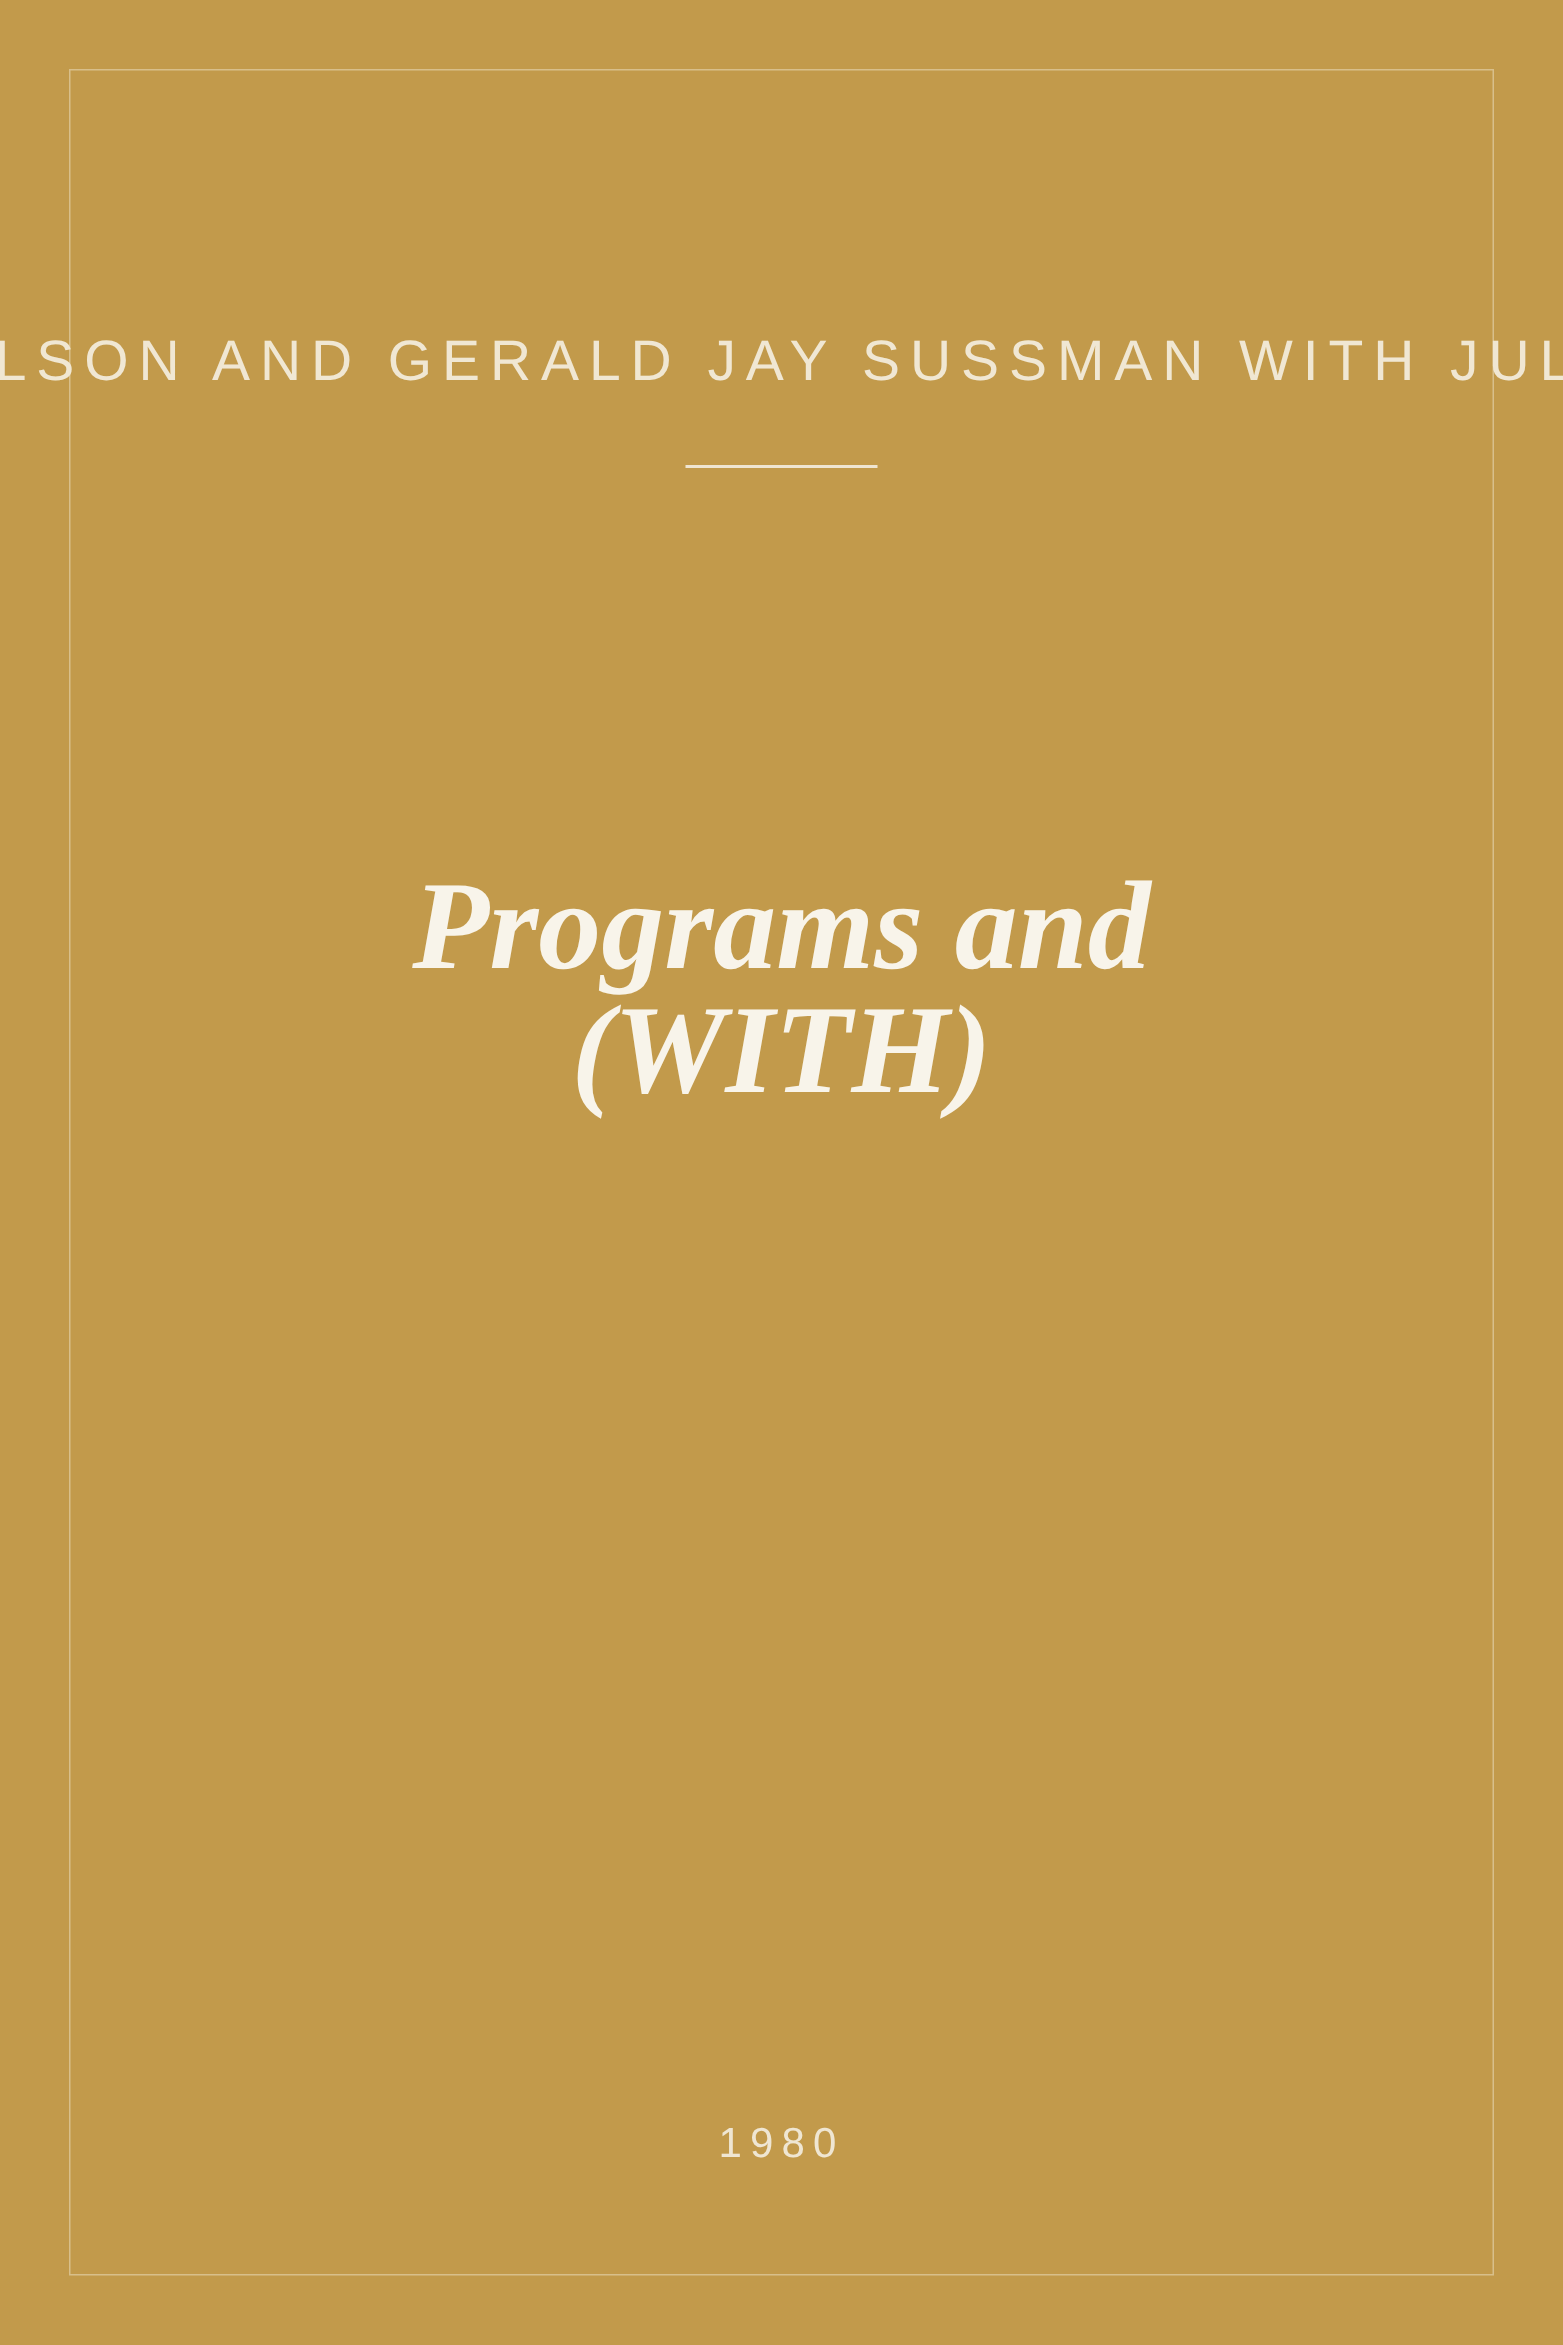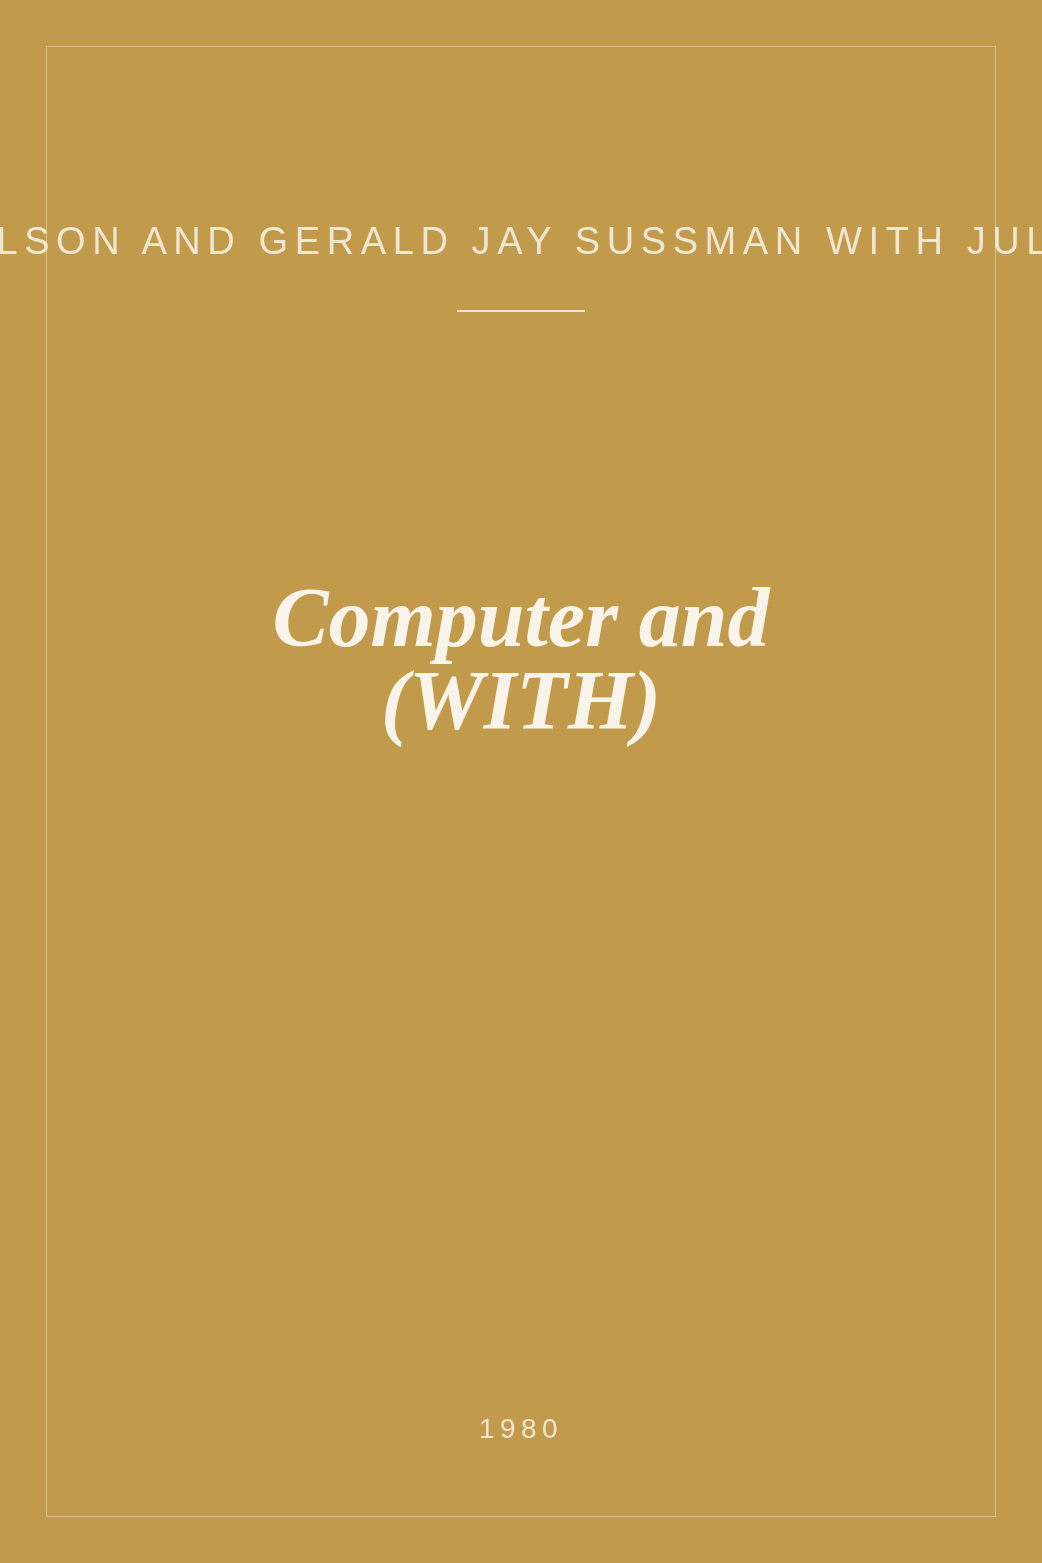--- a/index.html
+++ b/index.html
@@ -129,21 +129,21 @@
 
   <div class="author-band">
     <div class="author-line">HAROLD ABELSON AND GERALD JAY SUSSMAN WITH JULIE SUSSMAN</div>
   </div>
 
   <div class="divider-wrap">
     <div class="divider-rule"></div>
   </div>
 
   <div class="title-block">
-    <div class="title-text">Computer and</div>
+    <div class="title-text">Programs and</div>
     <div class="title-text">(WITH)</div>
   </div>
 
   <div class="year-wrap">
     <span class="year-text">1980</span>
   </div>
 
 </div>
 
 </body></html>

